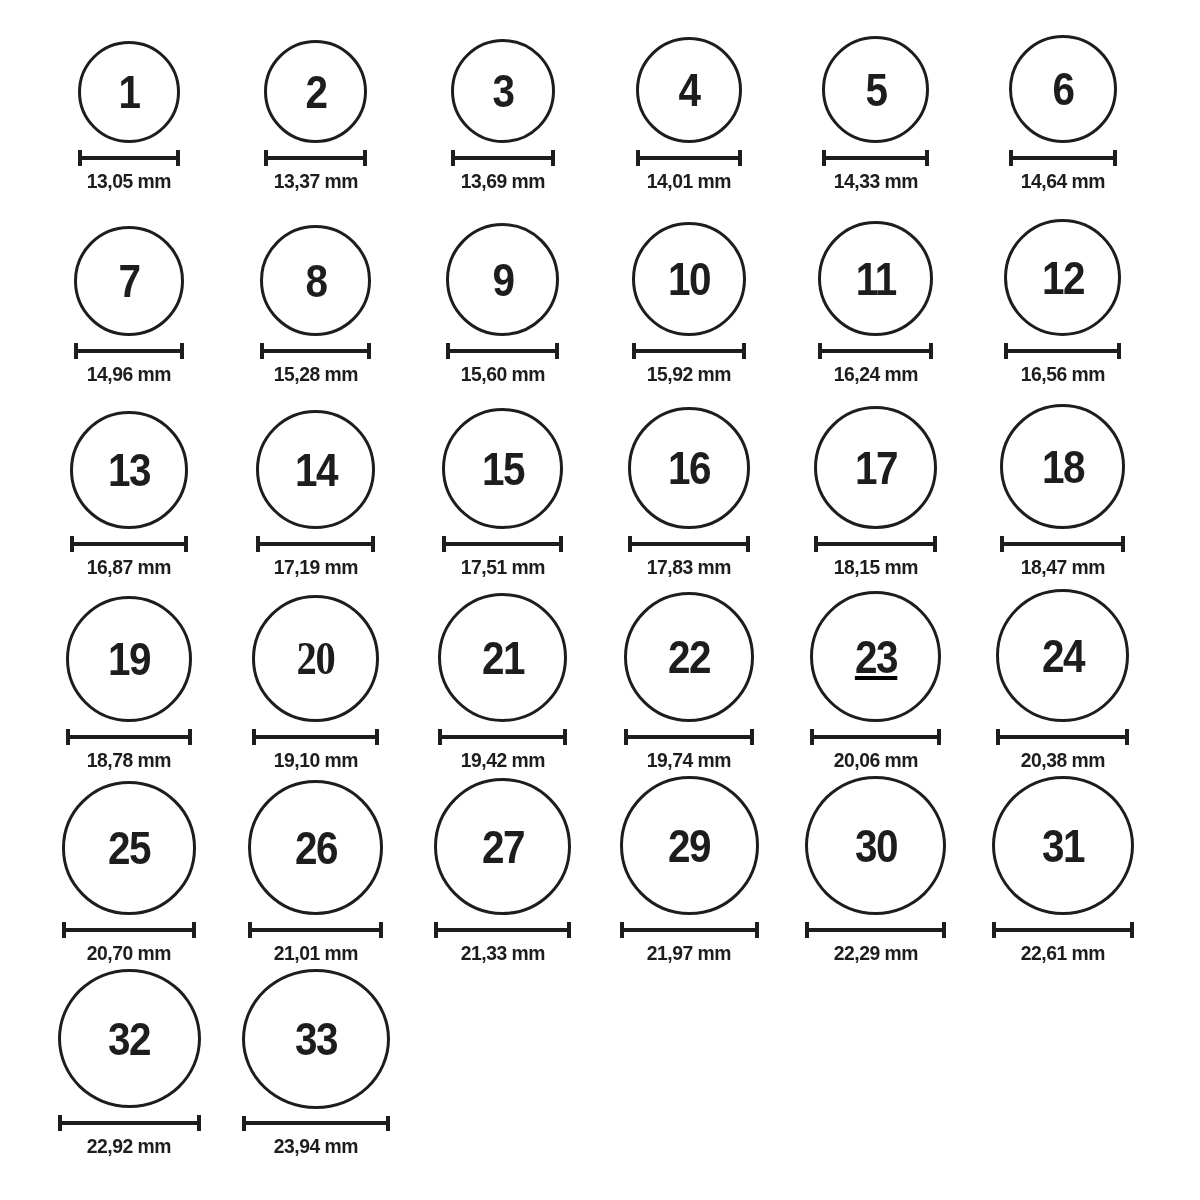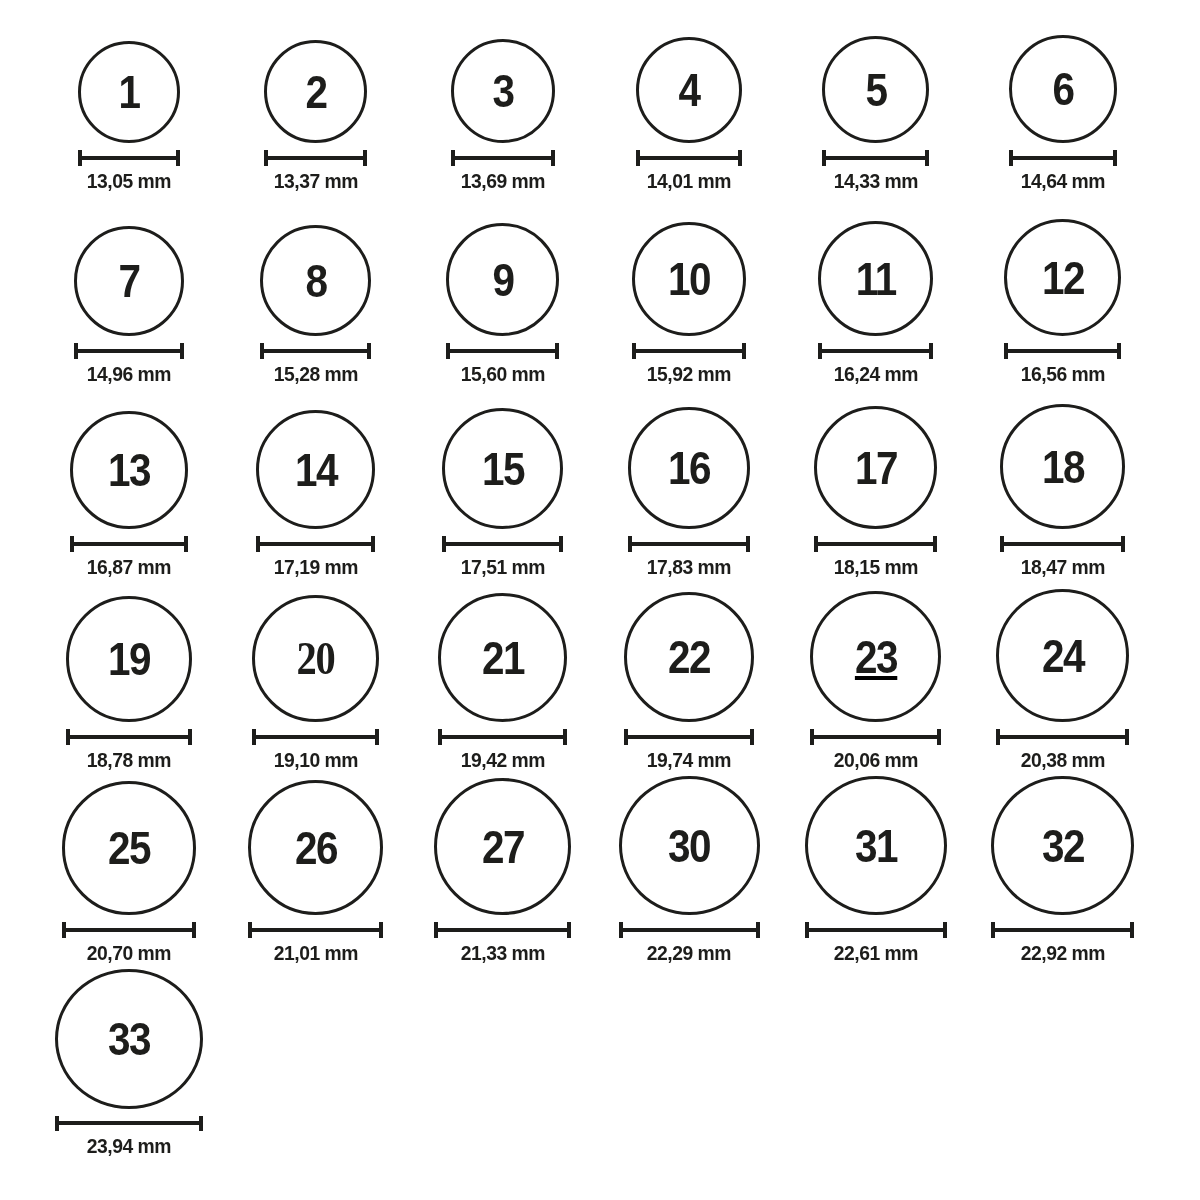--- a/index.html
+++ b/index.html
@@ -312,20 +312,29 @@
     <div class="cell">
       <div class="circle" style="width: 137px; height: 137px;">
         <span class="num">27</span>
       </div>
       <div class="measure" style="width: 137px;">
         <i></i>
       </div>
       <div class="label">21,33 mm</div>
     </div>
     <div class="cell">
+      <div class="circle" style="width: 139px; height: 139px;">
+        <span class="num">29</span>
+      </div>
+      <div class="measure" style="width: 139px;">
+        <i></i>
+      </div>
+      <div class="label">21,97 mm</div>
+    </div>
+    <div class="cell">
       <div class="circle" style="width: 141px; height: 141px;">
         <span class="num">30</span>
       </div>
       <div class="measure" style="width: 141px;">
         <i></i>
       </div>
       <div class="label">22,29 mm</div>
     </div>
     <div class="cell">
       <div class="circle" style="width: 142px; height: 142px;">

